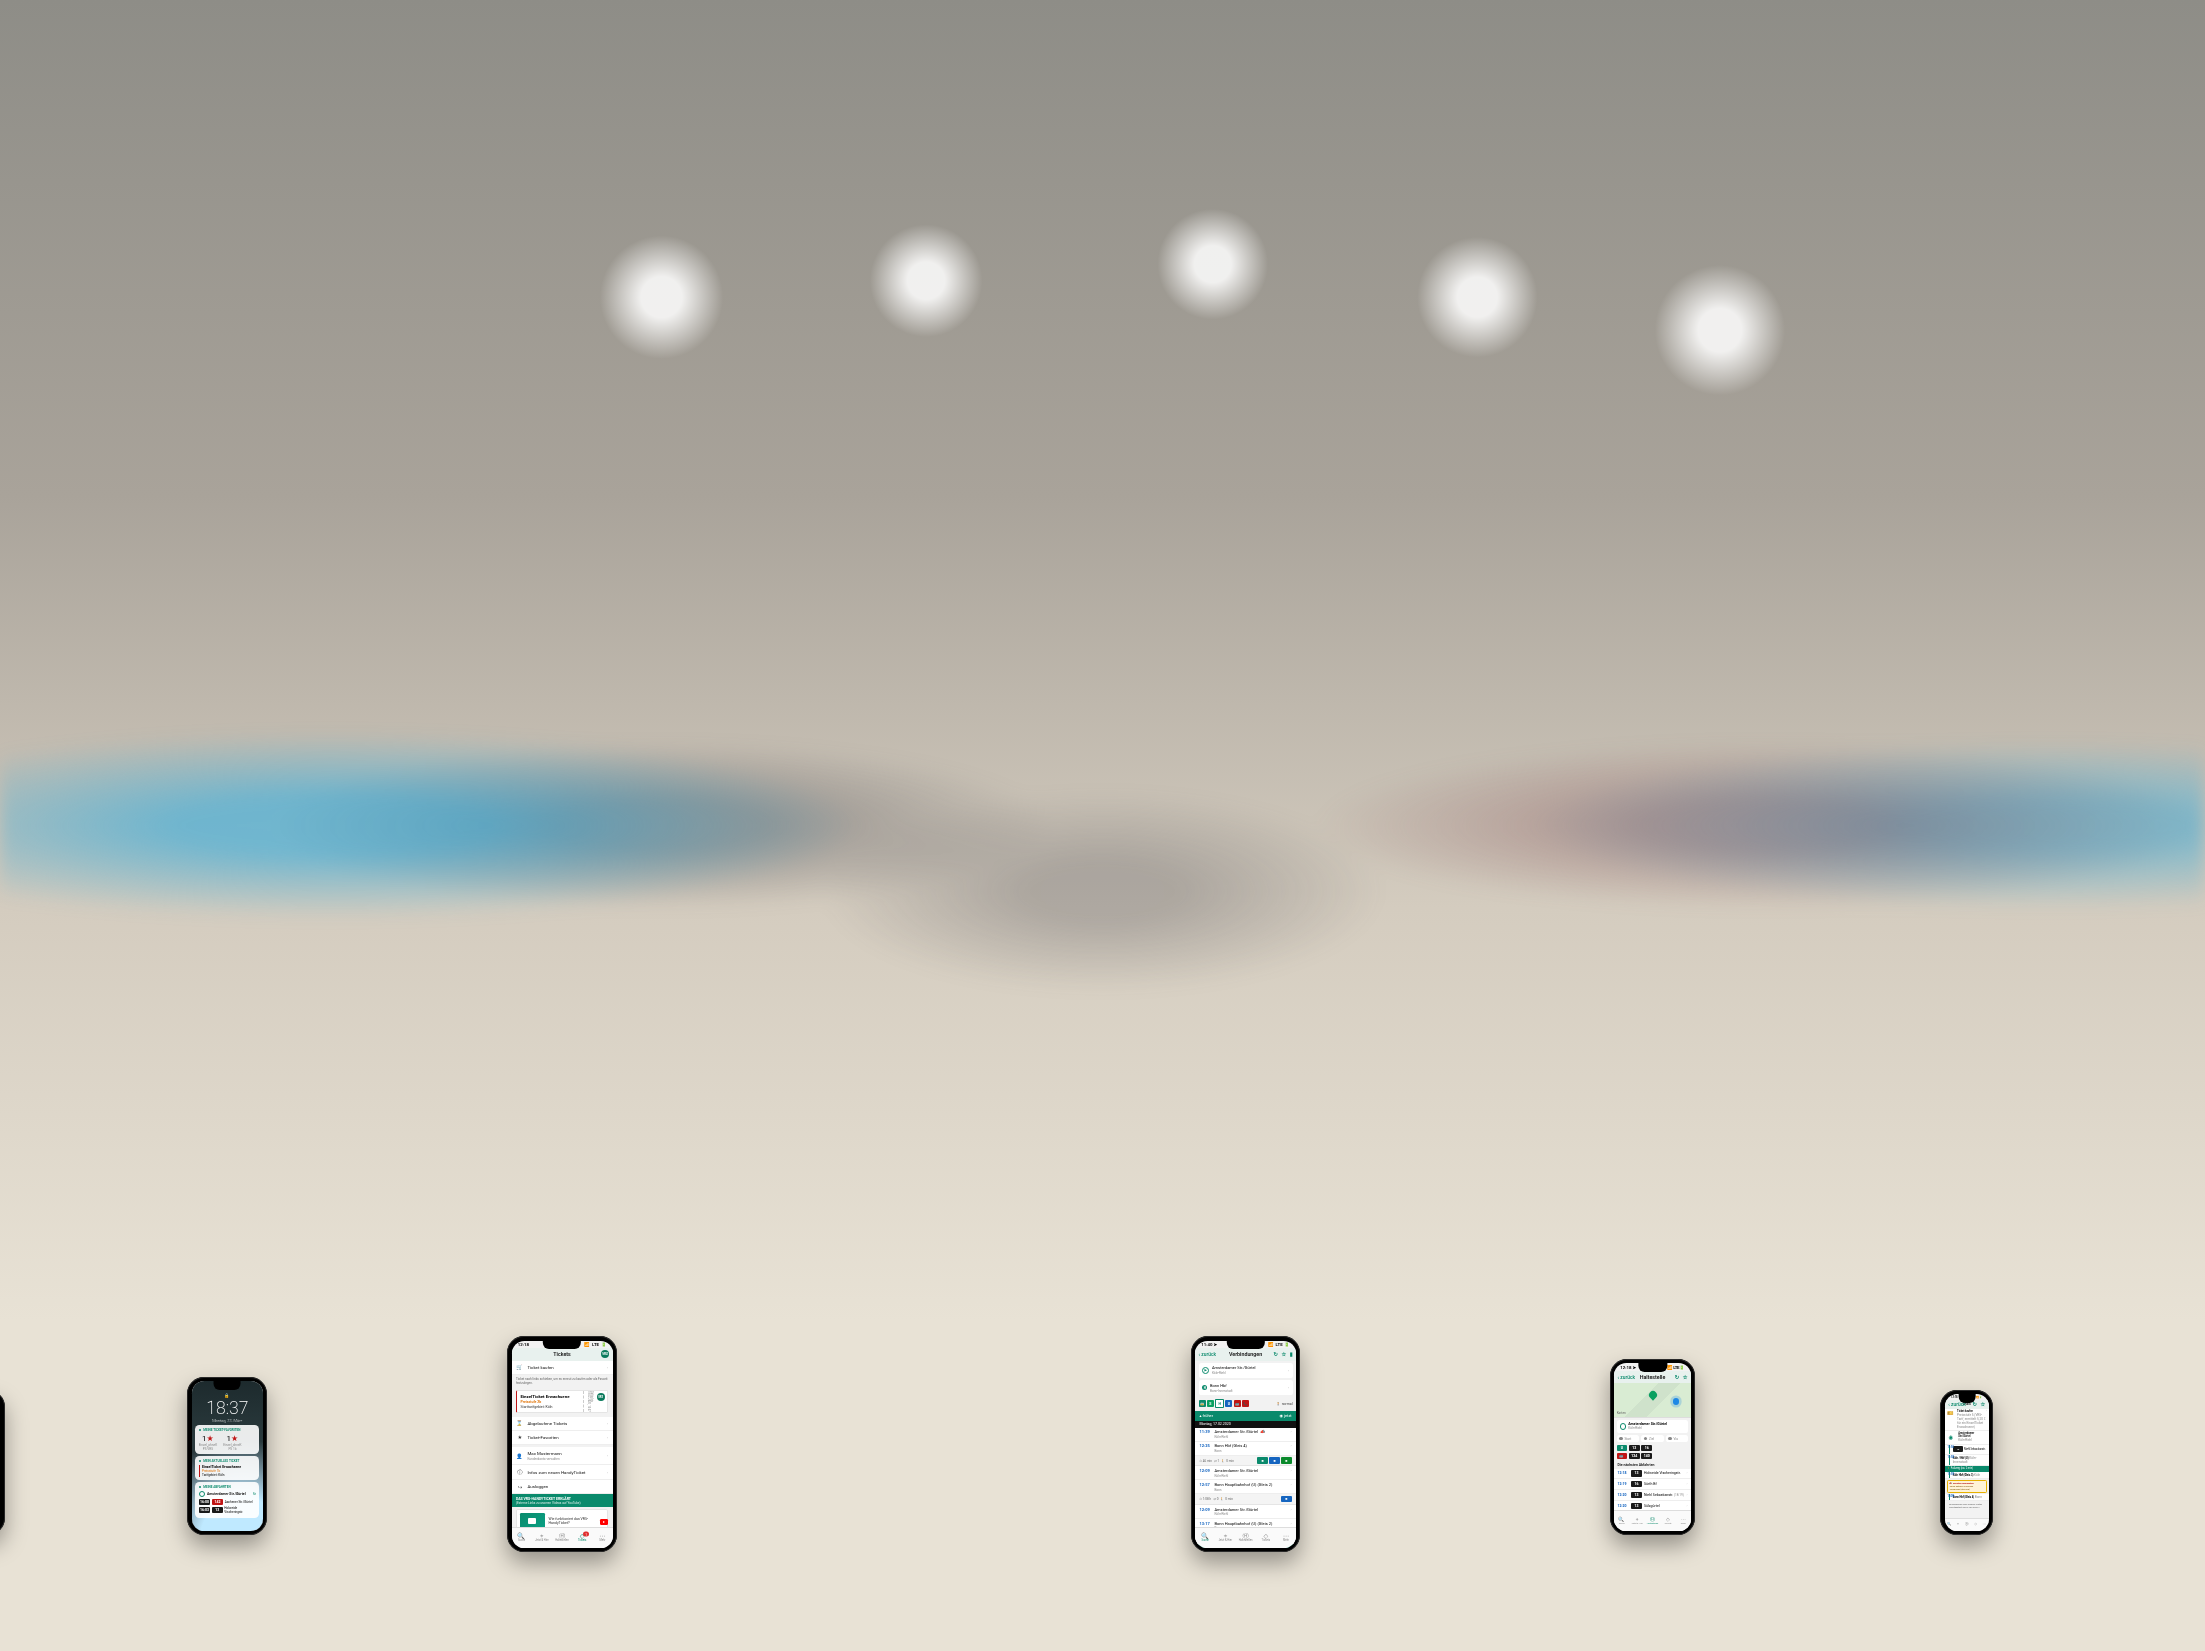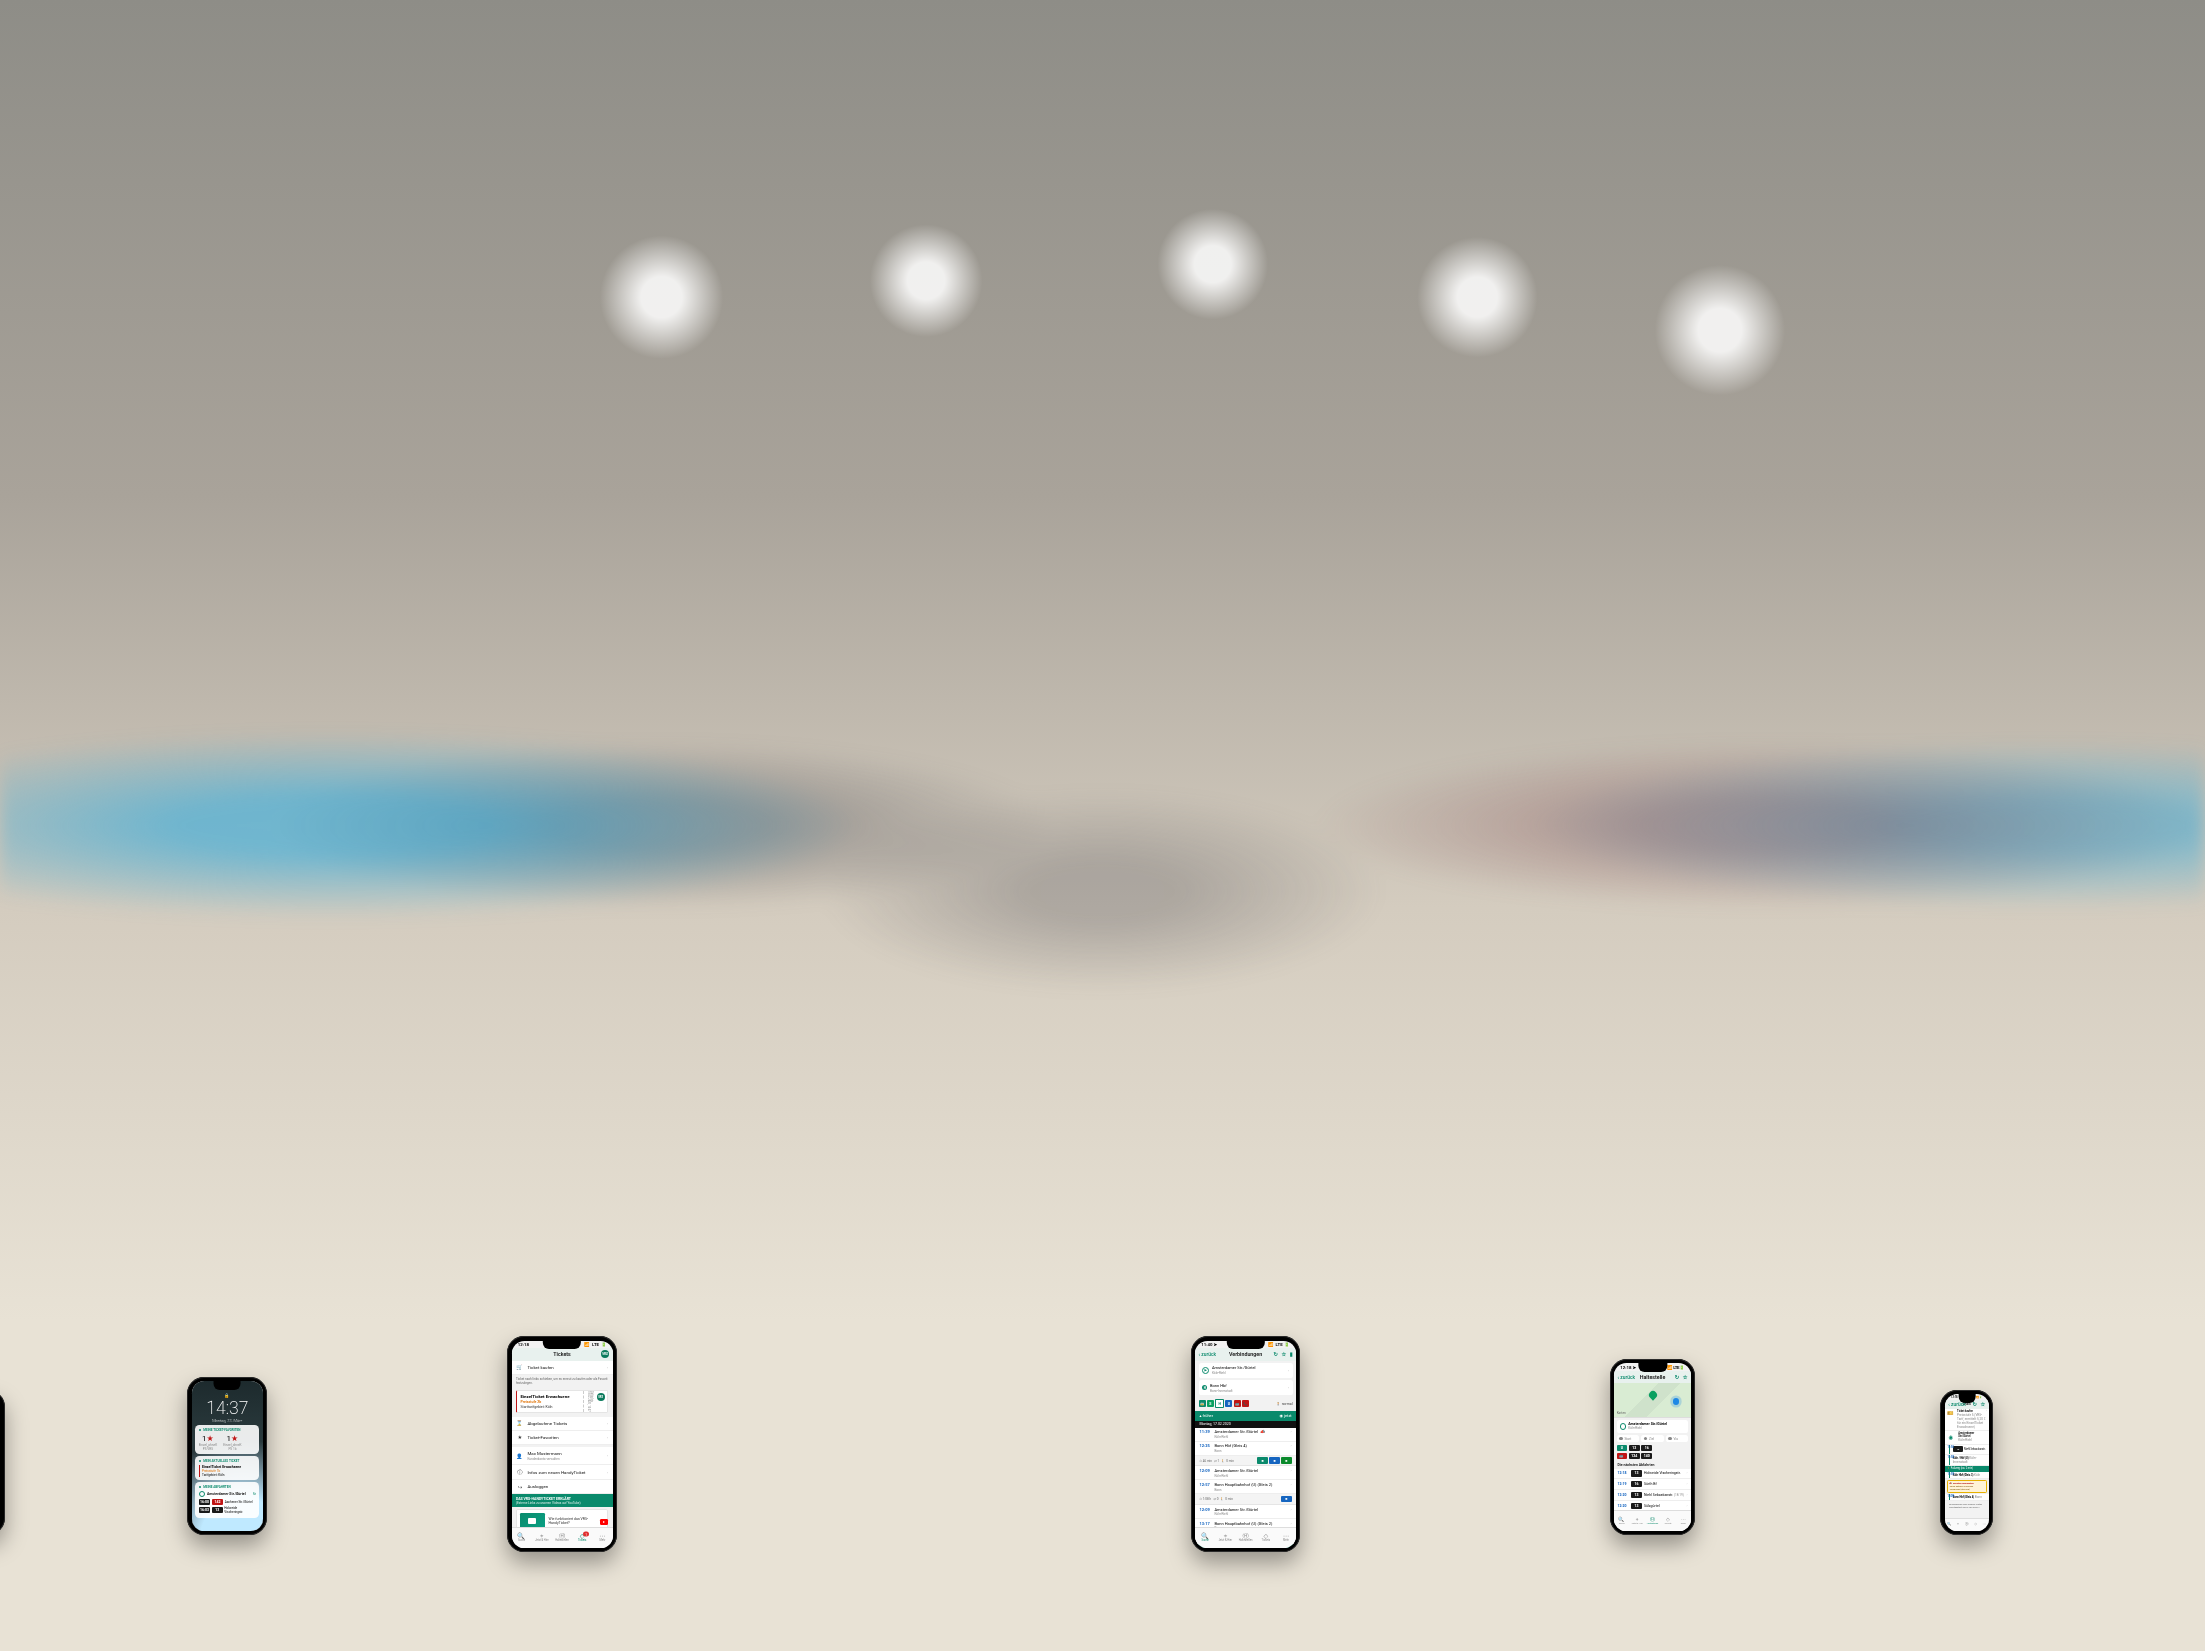--- a/index.html
+++ b/index.html
@@ -197,21 +197,21 @@
 <div class="phone p2">
   <div class="screen">
     <div class="lock-bg"></div>
     <div class="notch"></div>
     <div class="statusbar light">
       <span>o2-de</span>
       <span class="right status-icons">📶 🔋</span>
     </div>
     <div style="position:relative;padding-top:4.4px;">
       <div style="text-align:center;color:#fff;font-size:4.4px;">🔒</div>
-      <div class="lock-time" style="font-size:17.6px;">14:37</div>
+      <div class="lock-time" style="font-size:17.6px;">18:37</div>
       <div class="lock-time" style="font-size:4px;">Montag, 23. März</div>
 
       <div class="widget">
         <h4>MEINE TICKET-FAVORITEN</h4>
         <div style="display:flex;gap:6.2px;">
           <div style="text-align:center;">
             <div style="font-size:8px;">1<span style="color:#c01515;">★</span></div>
             <div class="tiny">Einzel_ohneK</div>
             <div class="tiny">PS VRS</div>
           </div>

